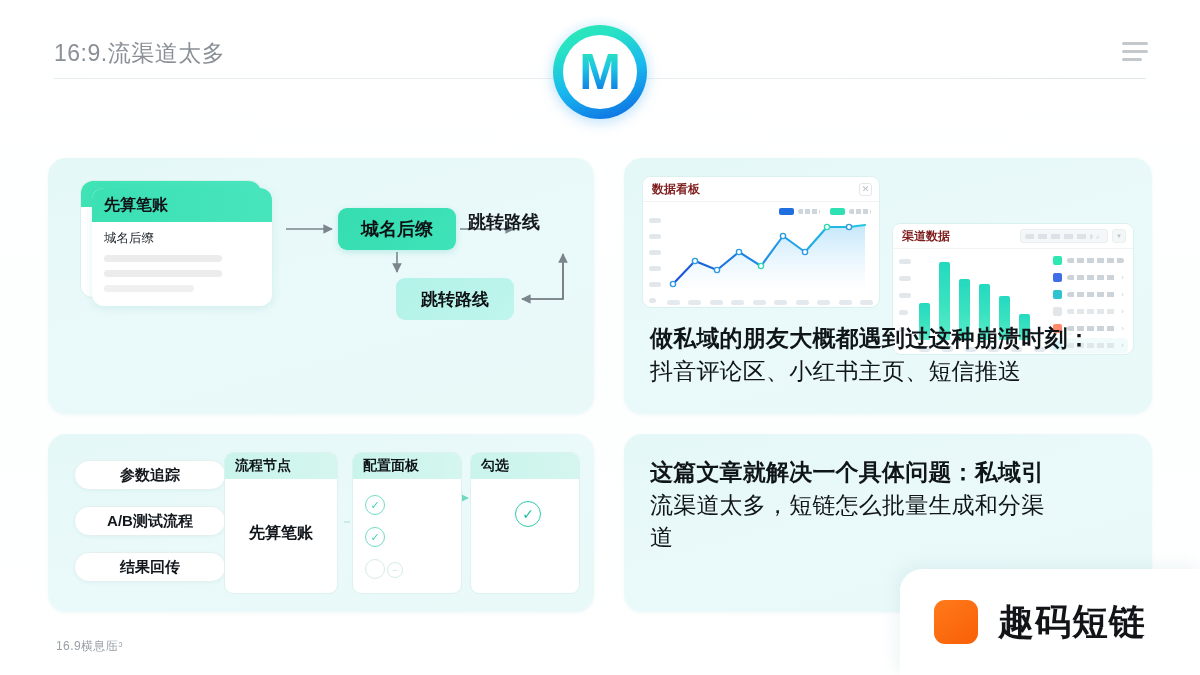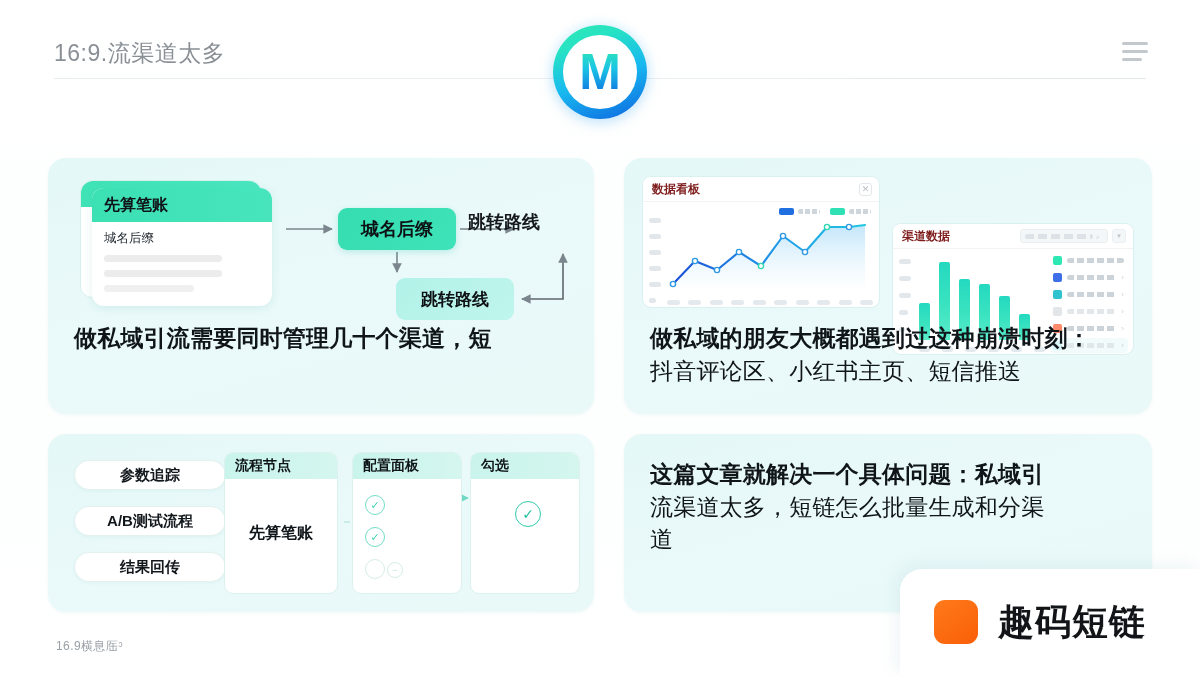--- a/index.html
+++ b/index.html
@@ -316,21 +316,20 @@
       <div class="skel w1"></div>
       <div class="skel w2"></div>
       <div class="skel w3"></div>
     </div>
 
     <div class="pill-green">城名后缭</div>
     <div class="plain-label">跳转路线</div>
     <div class="pill-mint">跳转路线</div>
 
     <div class="txt-block" style="top:164px;">
-      <div class="txt-l1">做私域引流需要同时管理几十个渠道，短</div>
     </div>
   </div>
 
   <div class="card" id="card-tr">
 
     <div class="panel" id="panel-left">
       <div class="panel-head">
         <span class="panel-title">数据看板</span>
         <span class="panel-close">✕</span>
       </div>
@@ -509,21 +508,21 @@
 
     <div class="col" id="col-3">
       <div class="col-head">勾选</div>
       <div class="col-body">
         <span class="check big" style="left:44px;top:22px">✓</span>
       </div>
     </div>
   </div>
 
   <div class="card" id="card-br">
-    <div class="txt-block" style="top:24px;">
+    <div class="txt-block" style="top:24px;font-family:Liberation Mono, monospace;">
       <div class="txt-l1">这篇文章就解决一个具体问题：私域引</div>
       <div class="txt-l2">流渠道太多，短链怎么批量生成和分渠</div>
       <div class="txt-l2">道</div>
     </div>
   </div>
 
   <div class="footer-text">16.9横息厒ᵓ</div>
 
   <div class="brand-badge">
     <span class="brand-mark"></span>

